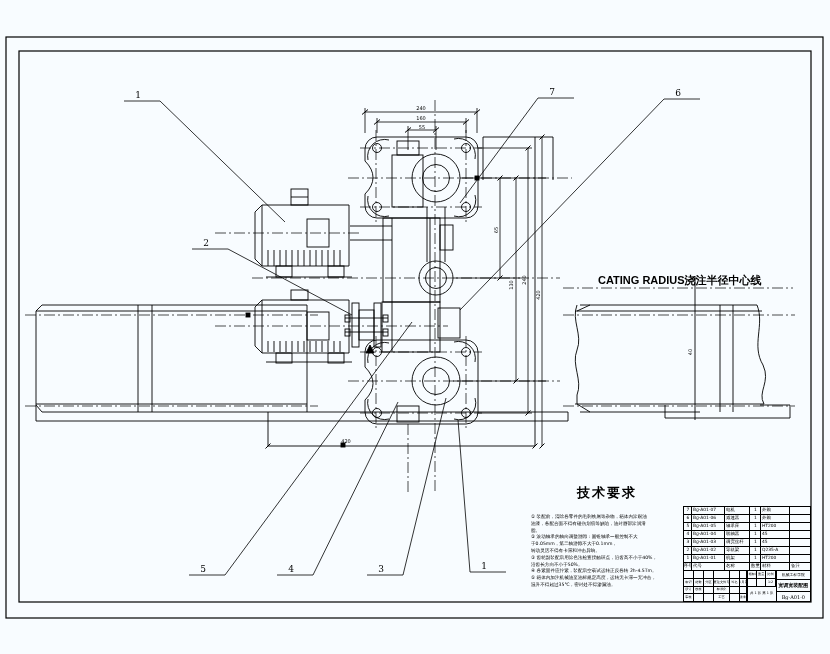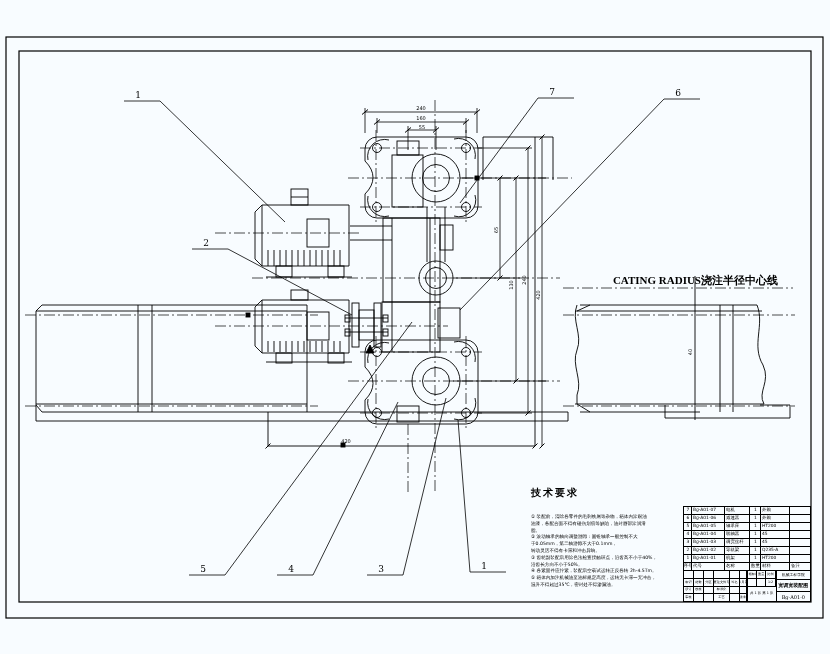--- a/index.html
+++ b/index.html
@@ -2,25 +2,25 @@
 <html><head>
 <meta charset="utf-8">
 <style>
   html,body{margin:0;padding:0;background:#fff;}
   .stage{position:relative;width:830px;height:654px;background:#f8fcff;overflow:hidden;
          font-family:"DejaVu Sans",sans-serif;color:#000;}
   svg{position:absolute;left:0;top:0;}
   .title-red{position:absolute;left:28px;top:36px;font-family:"DejaVu Serif",serif;
              font-weight:bold;font-size:40px;line-height:42px;color:#ee0000;
              letter-spacing:3px;white-space:nowrap;}
-  .casting{position:absolute;left:598px;top:274px;width:180px;text-align:right;
-           font-family:Liberation Serif, serif;font-weight:bold;font-size:11px;line-height:12px;
+  .casting{position:absolute;left:598px;top:274px;width:180px;text-align:left;
+           font-family:Liberation Sans, sans-serif;font-weight:bold;font-size:11px;line-height:12px;
            white-space:nowrap;}
   .tech{position:absolute;left:531px;top:488px;width:152px;}
-  .tech .tr-title{text-align:left;font-weight:bold;font-size:10px;line-height:10px;
+  .tech .tr-title{text-align:center;font-weight:bold;font-size:13px;line-height:10px;
                   font-family:"DejaVu Serif",serif;letter-spacing:2px;margin-bottom:16px;}
   .tech .ln{font-size:4.6px;line-height:6.8px;white-space:nowrap;overflow:hidden;}
   .ptable{position:absolute;left:683px;top:506px;width:128px;height:96px;
           border:1px solid #000;box-sizing:border-box;font-size:4.4px;line-height:1;}
   .prow{display:flex;height:8px;border-bottom:1px solid #000;box-sizing:border-box;}
   .prow>div{border-right:1px solid #000;box-sizing:border-box;overflow:hidden;
             display:flex;align-items:center;padding-left:1px;white-space:nowrap;}
   .prow>div:last-child{border-right:none;}
   .c-no{width:8px;justify-content:center;}
   .c-code{width:33px;}

